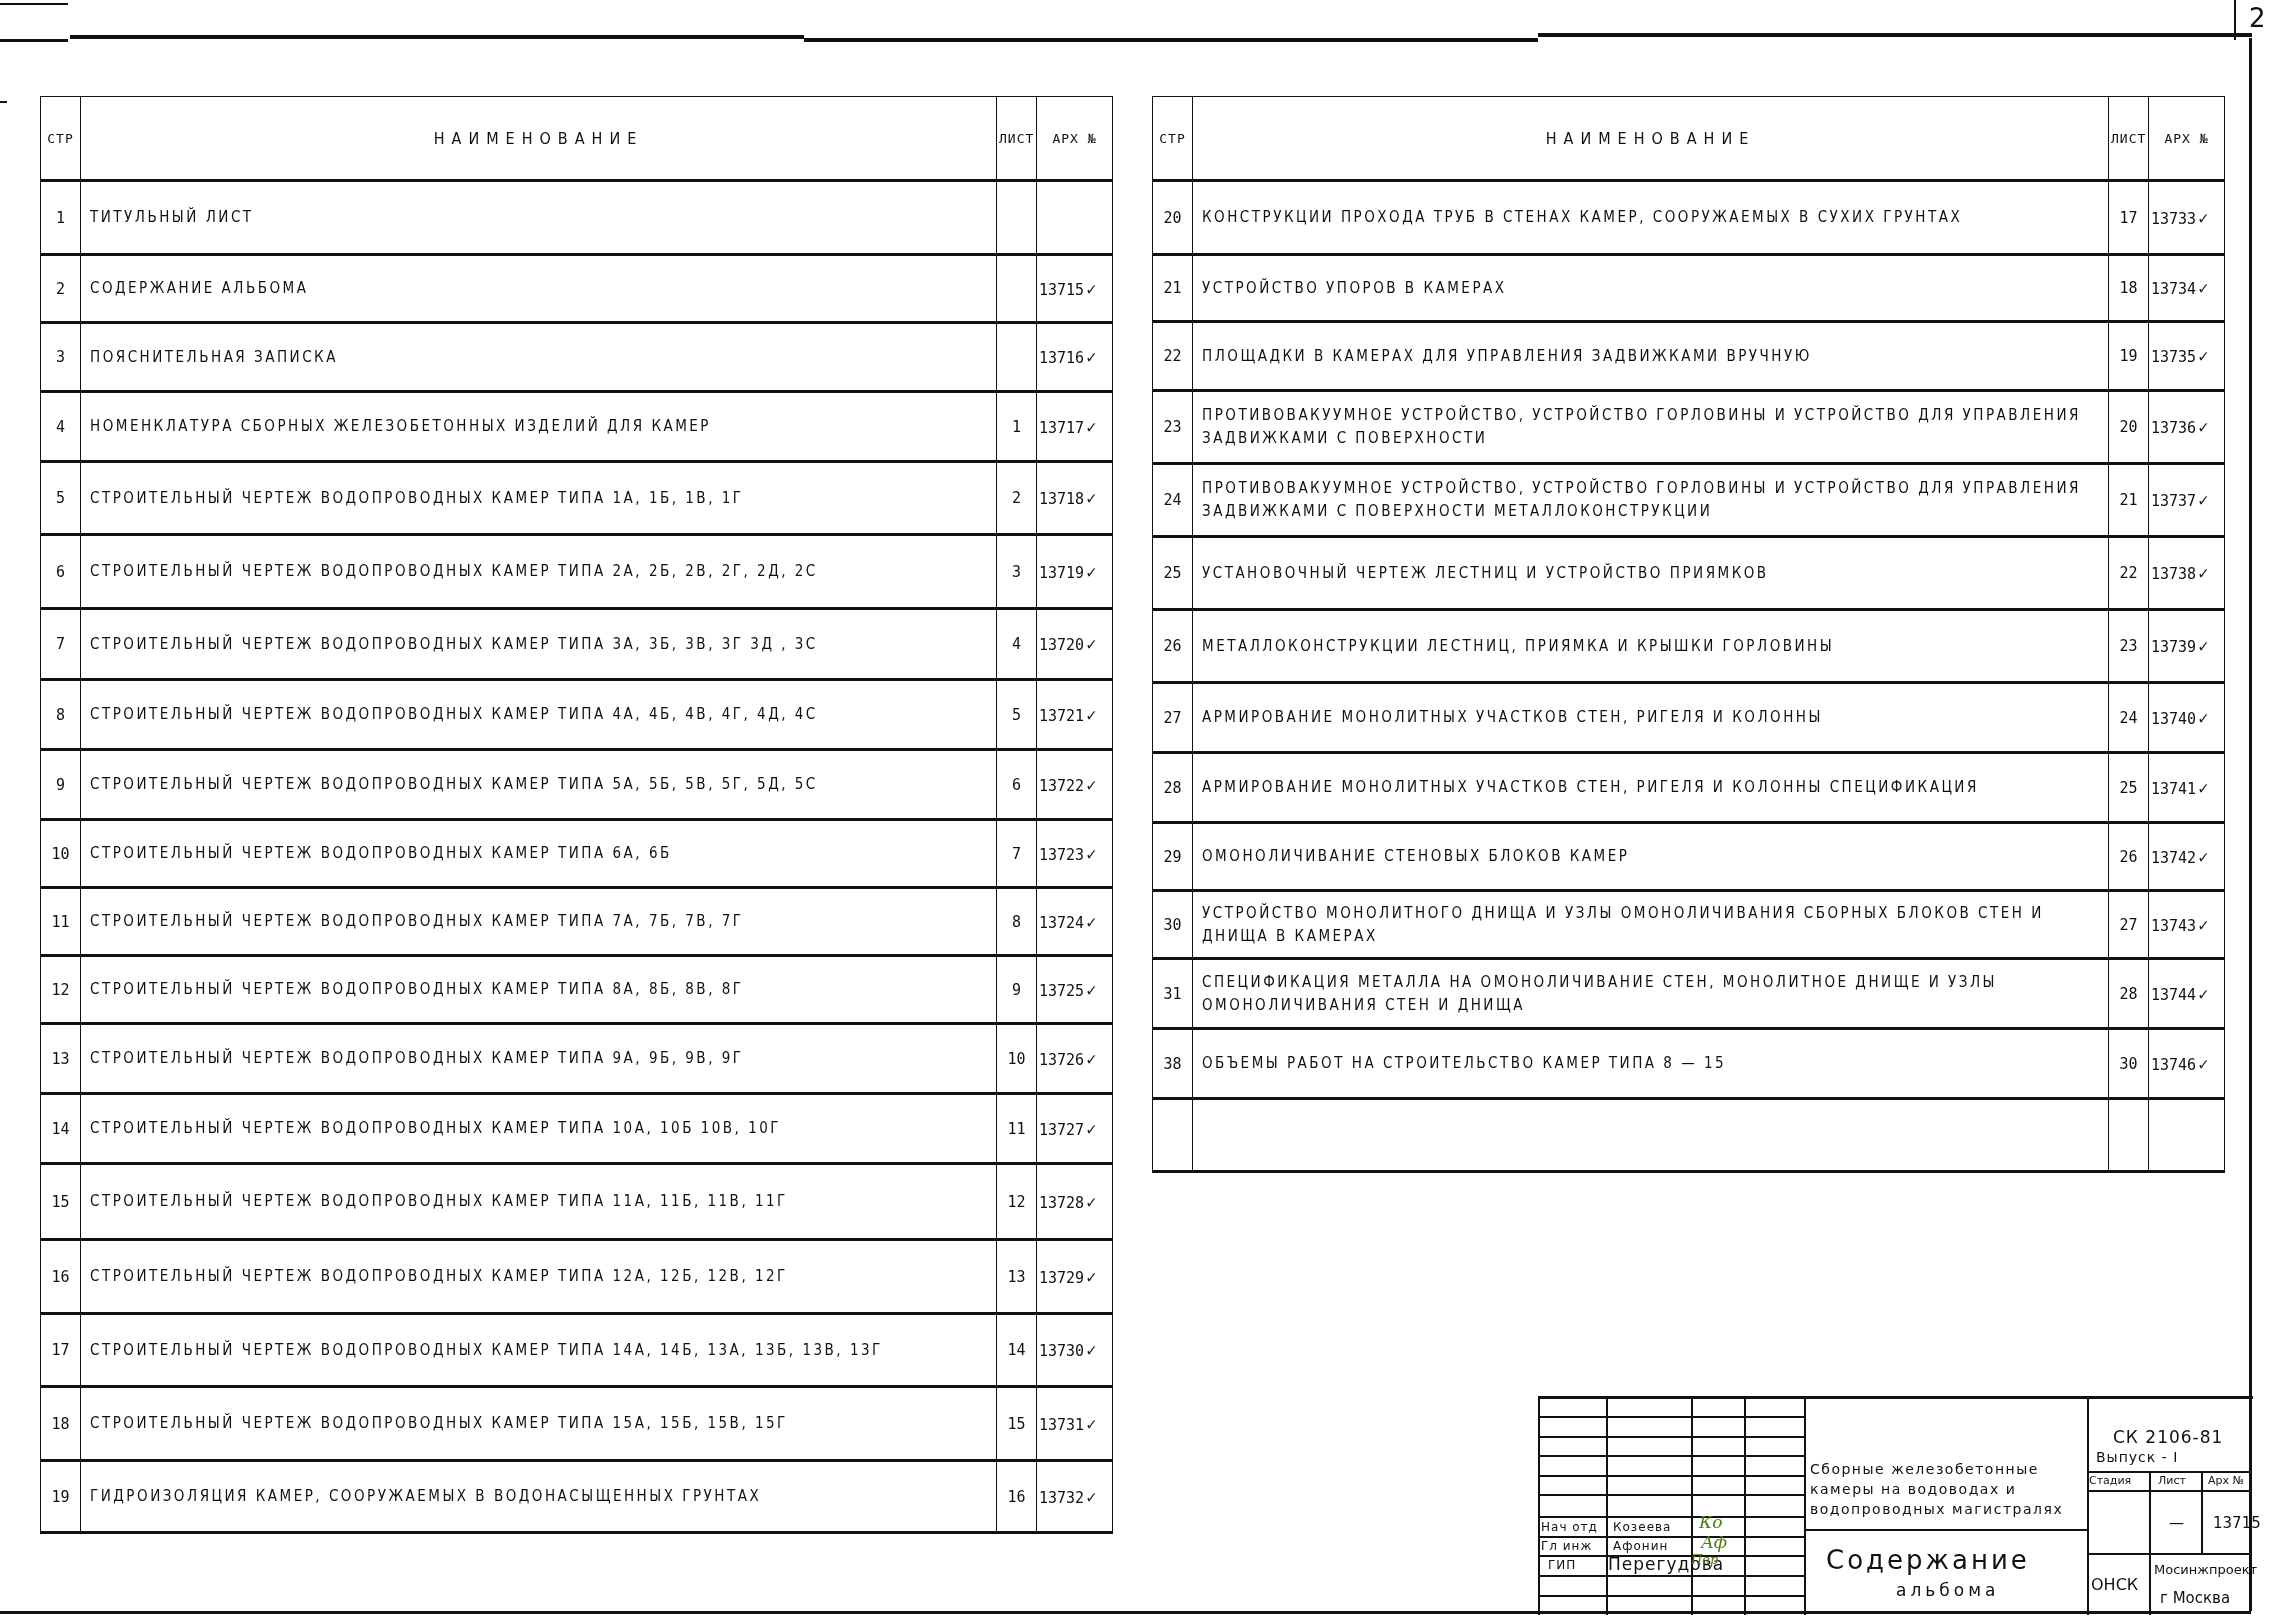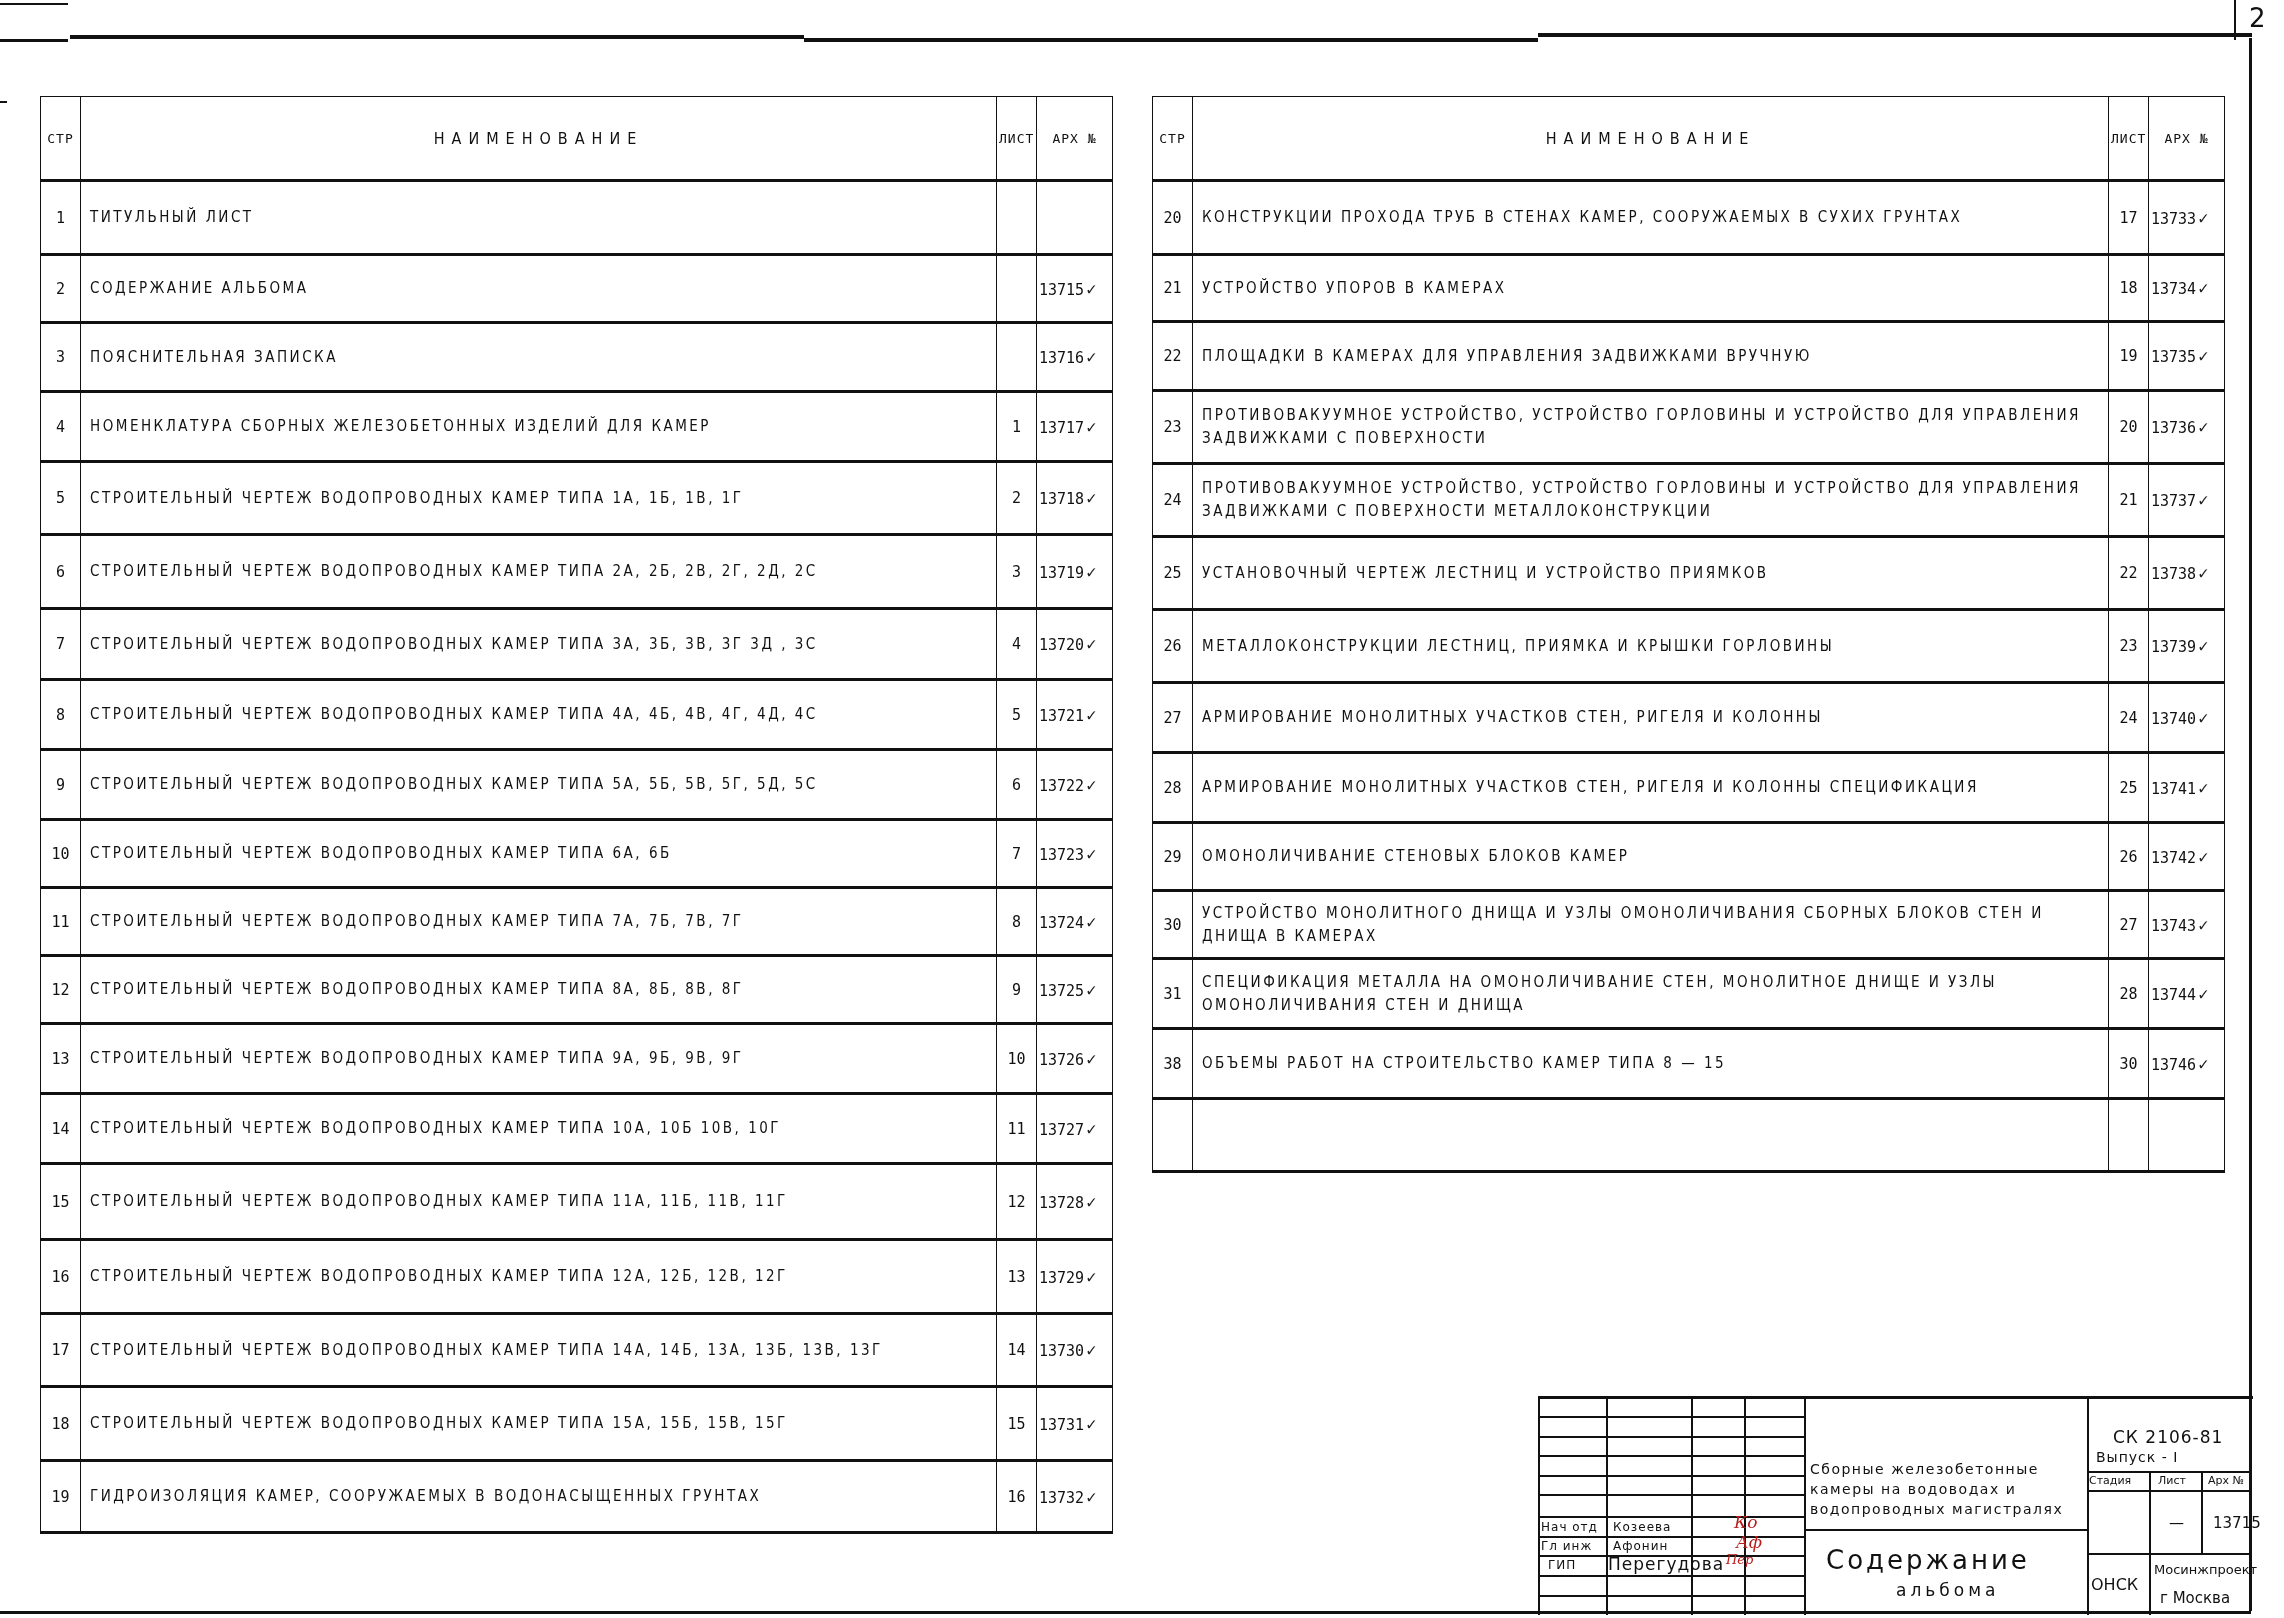--- a/index.html
+++ b/index.html
@@ -32,21 +32,21 @@
 
   #toc-left { left: 40px; top: 96px; width: 1073px; }
   #toc-right { left: 1152px; top: 96px; width: 1073px; }
 
   
   #title-block { position: absolute; left: 1538px; top: 1396px; width: 714px; height: 216px; }
   #tb-grid { position: absolute; left: 0; top: 0; width: 266px; height: 216px; border-top: 3px solid #111; }
   .tb-hline { position: absolute; left: 0; width: 266px; height: 2px; background: #111; }
   .tb-vline { position: absolute; top: 0; width: 2px; height: 216px; background: #111; }
   .tb-cell { position: absolute; font-size: 12px; font-family: "DejaVu Sans", sans-serif; letter-spacing: 1px; }
-  .tb-sign { position: absolute; font-size: 17px; font-family: "DejaVu Serif", serif; font-style: italic; color: #b91c1c; margin-left: 35px; }
+  .tb-sign { position: absolute; font-size: 17px; font-family: "DejaVu Serif", serif; font-style: italic; color: #4d7c0f; }
   #tb-main { position: absolute; left: 266px; top: 0; width: 447px; height: 216px; border-top: 3px solid #111; border-left: 2px solid #111; }
   .tb-title { position: absolute; left: 4px; top: 60px; width: 271px; font-size: 14px; line-height: 20px; letter-spacing: 1.5px; font-family: "DejaVu Sans", sans-serif; }
   .tb-line { position: absolute; background: #111; }
   .tb-text { position: absolute; font-family: "DejaVu Sans", sans-serif; }
 </style>
 </head>
 <body>
 
 <div class="topline" style="left:70px;top:35px;width:734px;height:3.5px;"></div>
 <div class="topline" style="left:804px;top:38px;width:734px;height:3.5px;"></div>

